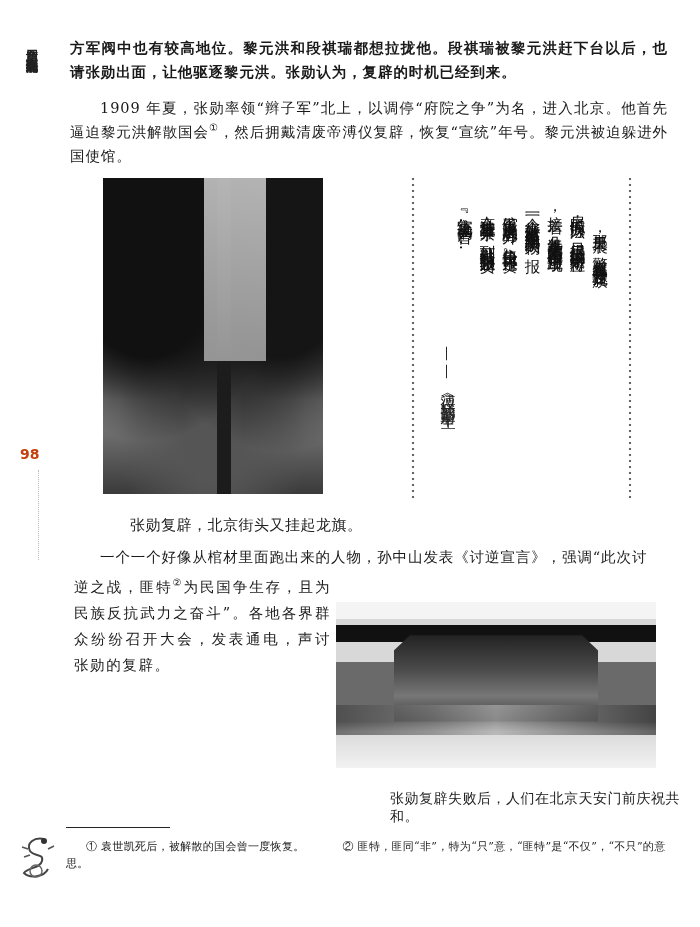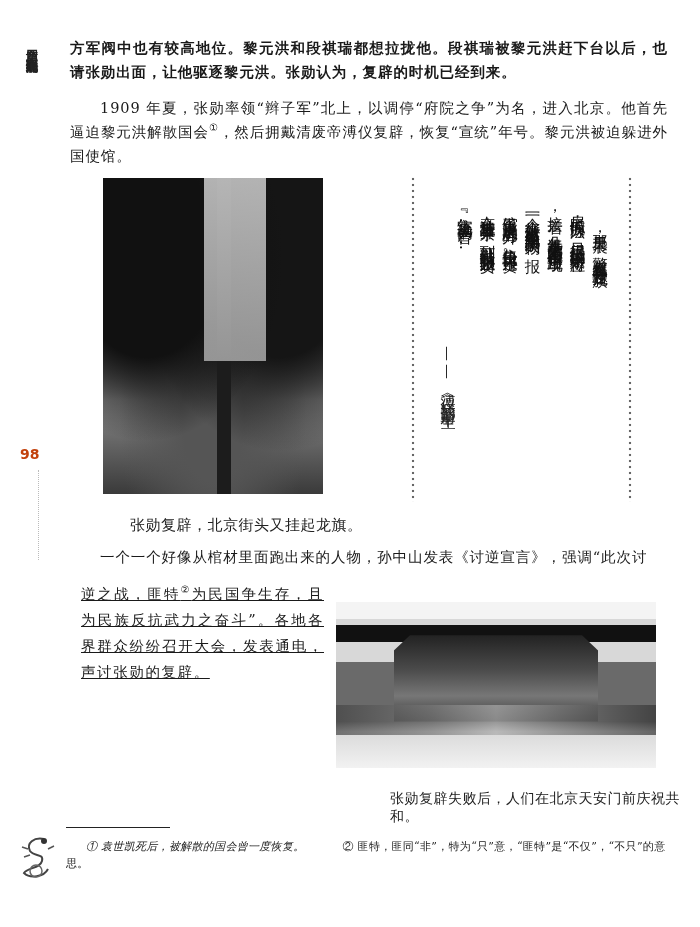--- a/index.html
+++ b/index.html
@@ -34,37 +34,37 @@
   .dot-border.l { left:0; } .dot-border.r { right:0; }
   .quote { position:absolute; right:22px; top:28px; height:296px; writing-mode:vertical-rl;
            font-family:"DejaVu Sans", sans-serif; font-size:15.5px; line-height:22.5px;
            letter-spacing:1.5px; color:#111; }
   .quote .ind { padding-top:18px; }
   .quote-src { position:absolute; left:28px; top:170px; writing-mode:vertical-rl;
                font-family:"DejaVu Serif", serif; font-size:15px; letter-spacing:3px; color:#222; }
   .p3 { left:70px; top:545px; width:598px; text-indent:30px; }
   .leftcol { position:absolute; left:70px; top:570px; width:265px; font-size:14.5px;
              line-height:26px; letter-spacing:1.6px; text-align:justify; }
-  .leftcol p { margin:11px;text-decoration:underline; }
+  .leftcol p { margin:4px; }
   .leftcol .ind { text-indent:30px; }
   .photo2 { position:absolute; left:336px; top:602px; width:320px; height:166px;
             background:
               linear-gradient(180deg, transparent 0 14%, #111 14% 24%, transparent 24%),
               linear-gradient(180deg, #f4f4f4 0 10%, #d8d8d8 10% 36%, #6a6a6a 36% 72%, #d9d9d9 78%, #f2f2f2 100%); }
   .photo2::before { content:""; position:absolute; left:18%; top:20%; width:64%; height:52%;
                     background:linear-gradient(180deg,#222,#4b4b4b 40%,#777 70%,#3a3a3a);
                     clip-path:polygon(8% 0,92% 0,100% 18%,100% 100%,0 100%,0 18%); }
   .photo2::after { content:""; position:absolute; left:0; bottom:20%; width:100%; height:18%;
                    background:linear-gradient(90deg,#444,#777 30%,#aaa 50%,#777 70%,#333); opacity:.7; }
   .cap2 { position:absolute; left:390px; top:790px; font-size:14px; color:#222; letter-spacing:0.5px; }
   .fn-rule { position:absolute; left:66px; top:827px; width:104px; border-top:1.5px solid #222; }
   .dragon { position:absolute; left:14px; top:833px; width:44px; height:48px; }
   .footnotes { position:absolute; left:66px; top:838px; width:600px; font-size:11px;
                line-height:17px; color:#222; letter-spacing:0.3px; }
-  .footnotes .f1 { padding-left:20px;font-style:italic; }
+  .footnotes .f1 { padding-left:20px; }
   .footnotes .f2 { margin-left:38px; }
 </style>
 </head>
 <body>
 
 <div class="side-tab">
   <span>第四章</span><span class="gap"></span><span>北洋军阀的统治</span>
 </div>
 <div class="page-num">98</div>
 <div class="margin-rule"></div>

